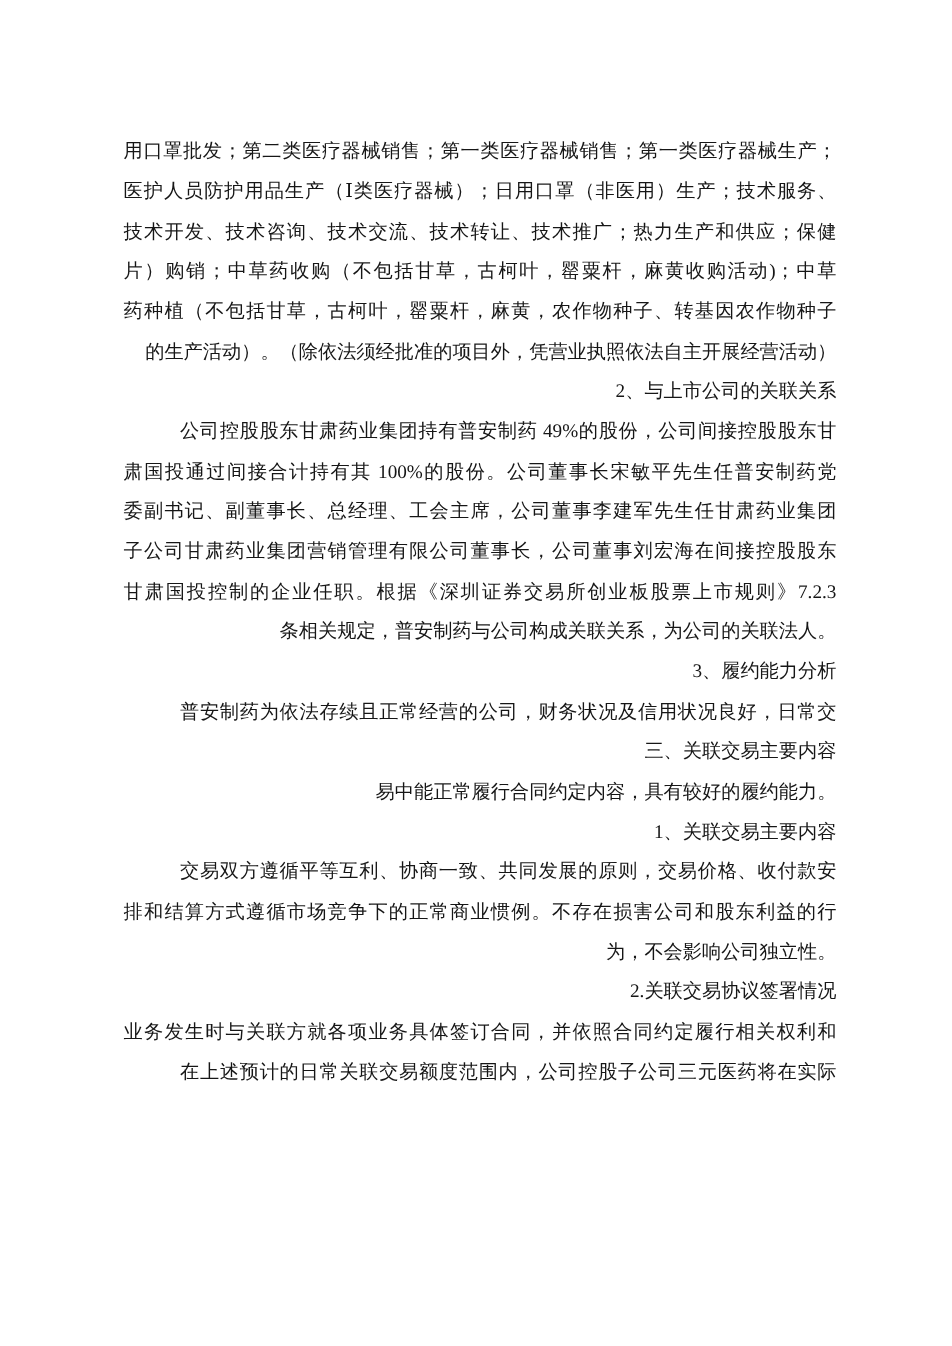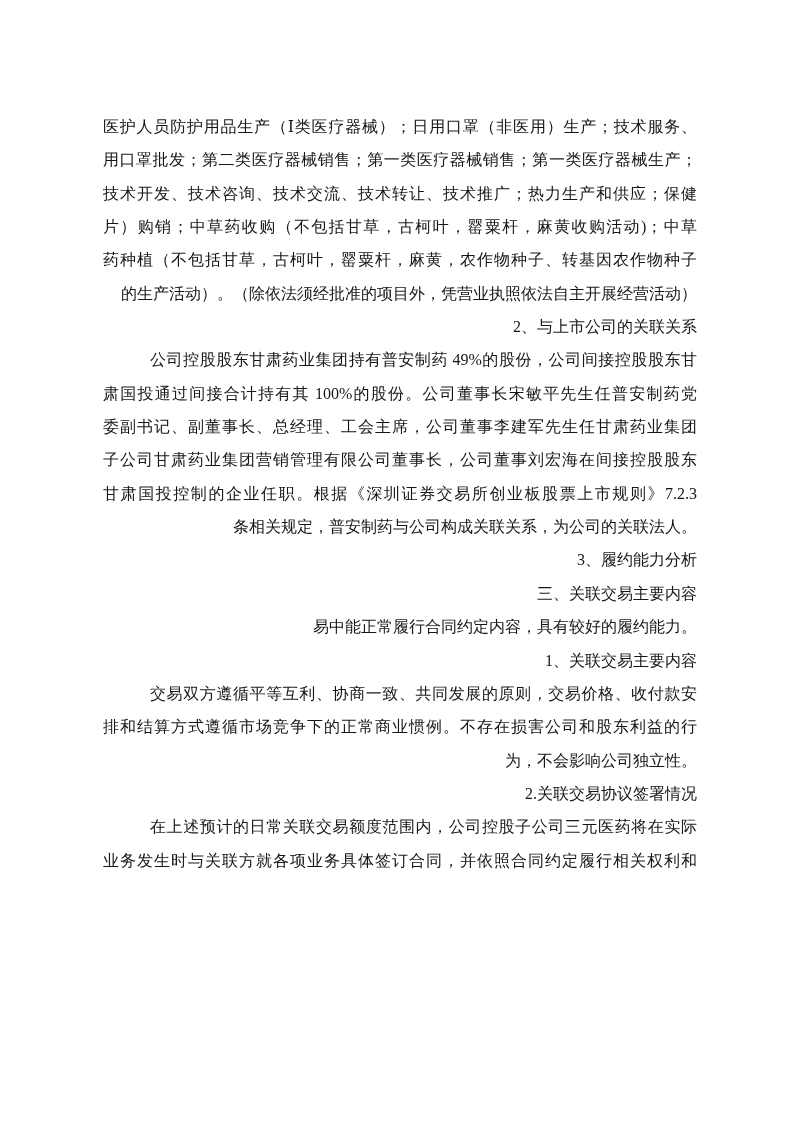--- a/index.html
+++ b/index.html
@@ -31,37 +31,38 @@
   }
   .line.full { text-align: justify; text-align-last: justify; }
   .line.indent { text-indent: 47px; }
   .line.bold { font-weight: normal; }
 </style>
 </head>
 <body style="color: rgb(22, 22, 22); background: rgb(255, 255, 255);">
 
 <div class="page">
   <div class="text-column">
+      <div class="line full">用口罩批发；第二类医疗器械销售；第一类医疗器械销售；第一类医疗器械生产；</div>
       <div class="line full">医护人员防护用品生产（Ⅰ类医疗器械）；日用口罩（非医用）生产；技术服务、</div>
-      <div class="line full">用口罩批发；第二类医疗器械销售；第一类医疗器械销售；第一类医疗器械生产；</div>
       <div class="line full">技术开发、技术咨询、技术交流、技术转让、技术推广；热力生产和供应；保健</div>
       <div class="line full">片）购销；中草药收购（不包括甘草，古柯叶，罂粟杆，麻黄收购活动)；中草</div>
       <div class="line full">药种植（不包括甘草，古柯叶，罂粟杆，麻黄，农作物种子、转基因农作物种子</div>
       <div class="line">的生产活动）。（除依法须经批准的项目外，凭营业执照依法自主开展经营活动）</div>
       <div class="line indent bold">2、与上市公司的关联关系</div>
       <div class="line full indent">公司控股股东甘肃药业集团持有普安制药 49%的股份，公司间接控股股东甘</div>
       <div class="line full">肃国投通过间接合计持有其 100%的股份。公司董事长宋敏平先生任普安制药党</div>
       <div class="line full">委副书记、副董事长、总经理、工会主席，公司董事李建军先生任甘肃药业集团</div>
       <div class="line full">子公司甘肃药业集团营销管理有限公司董事长，公司董事刘宏海在间接控股股东</div>
       <div class="line full">甘肃国投控制的企业任职。根据《深圳证券交易所创业板股票上市规则》7.2.3</div>
       <div class="line">条相关规定，普安制药与公司构成关联关系，为公司的关联法人。</div>
       <div class="line indent bold">3、履约能力分析</div>
+      <div class="line full indent">普安制药为依法存续且正常经营的公司，财务状况及信用状况良好，日常交</div>
       <div class="line indent bold">三、关联交易主要内容</div>
       <div class="line">易中能正常履行合同约定内容，具有较好的履约能力。</div>
       <div class="line indent">1、关联交易主要内容</div>
       <div class="line full indent">交易双方遵循平等互利、协商一致、共同发展的原则，交易价格、收付款安</div>
       <div class="line full">排和结算方式遵循市场竞争下的正常商业惯例。不存在损害公司和股东利益的行</div>
       <div class="line">为，不会影响公司独立性。</div>
       <div class="line indent">2.关联交易协议签署情况</div>
+      <div class="line full">业务发生时与关联方就各项业务具体签订合同，并依照合同约定履行相关权利和</div>
       <div class="line full indent">在上述预计的日常关联交易额度范围内，公司控股子公司三元医药将在实际</div>
-      <div class="line full">业务发生时与关联方就各项业务具体签订合同，并依照合同约定履行相关权利和</div>
     </div>
 </div>
 
 </body></html>

